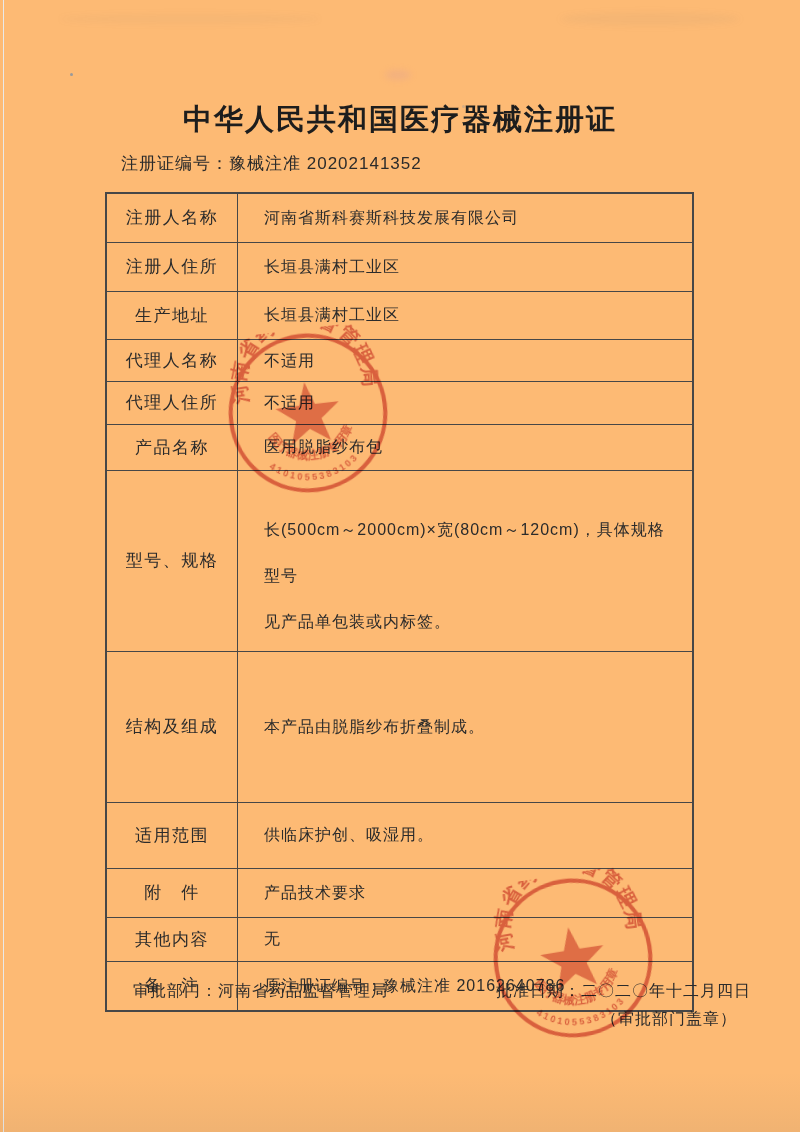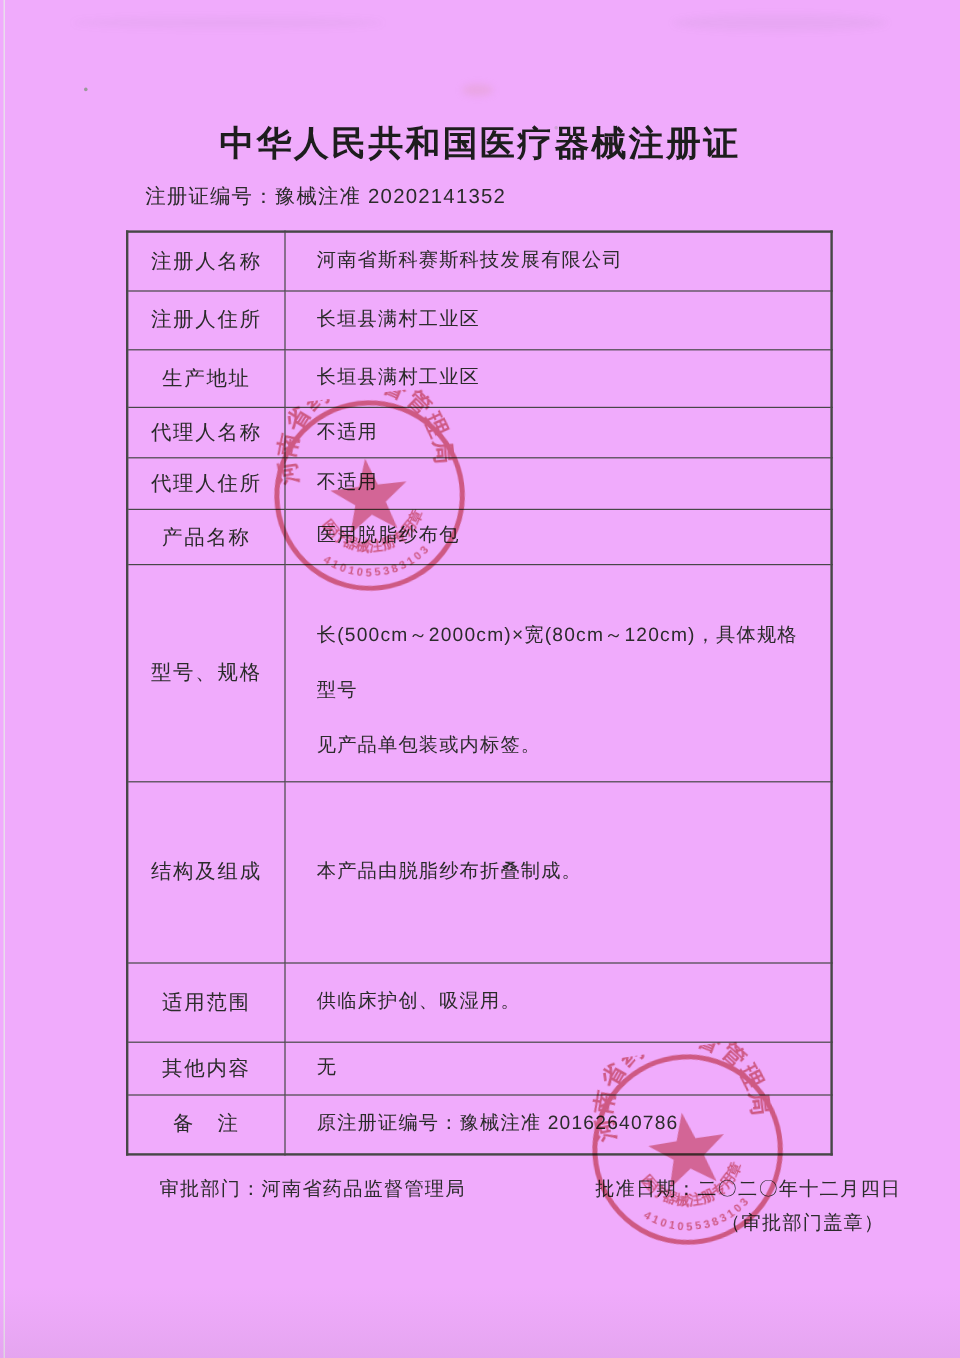--- a/index.html
+++ b/index.html
@@ -9,21 +9,21 @@
   }
   html,body{margin:0;padding:0;}
   body{
     width:800px;height:1132px;
     background:#fdfdfc;
     font-family:"Liberation Sans","DejaVu Sans",sans-serif;
     color:var(--text-color);
     position:relative;
     overflow:hidden;
   }
-  .page{position:absolute;inset:0;background:#f0abfc;}
+  .page{position:absolute;inset:0;background:#fdba74;}
   
   .edge-line{position:absolute;left:3px;top:0;width:1px;height:100%;background:#e9e9e9;}
   .bottom-shade{position:absolute;left:0;bottom:0;width:100%;height:60px;
     background:linear-gradient(180deg,rgba(0,0,0,0) 0%,rgba(90,90,90,0.05) 70%,rgba(90,90,90,0.08) 100%);}
   .smudge{position:absolute;border-radius:50%;filter:blur(3px);}
   .smudge.a{left:385px;top:70px;width:26px;height:10px;background:rgba(215,150,160,0.25);}
   .smudge.b{left:560px;top:12px;width:180px;height:14px;background:rgba(120,120,120,0.06);}
   .smudge.c{left:60px;top:14px;width:260px;height:10px;background:rgba(120,120,120,0.05);}
   .dot{position:absolute;background:#9a9a9a;width:3px;height:3px;border-radius:50%;}
 
@@ -119,20 +119,24 @@
 见产品单包装或内标签。</td>
     </tr>
     <tr class="r7">
       <td class="lab">结构及组成</td>
       <td class="val">本产品由脱脂纱布折叠制成。</td>
     </tr>
     <tr class="r8">
       <td class="lab">适用范围</td>
       <td class="val">供临床护创、吸湿用。</td>
     </tr>
+    <tr class="r9">
+      <td class="lab">附　件</td>
+      <td class="val">产品技术要求</td>
+    </tr>
     <tr class="r10">
       <td class="lab">其他内容</td>
       <td class="val">无</td>
     </tr>
     <tr class="r11">
       <td class="lab">备　注</td>
       <td class="val">原注册证编号：豫械注准 20162640786</td>
     </tr>
   </tbody>
     </table>

